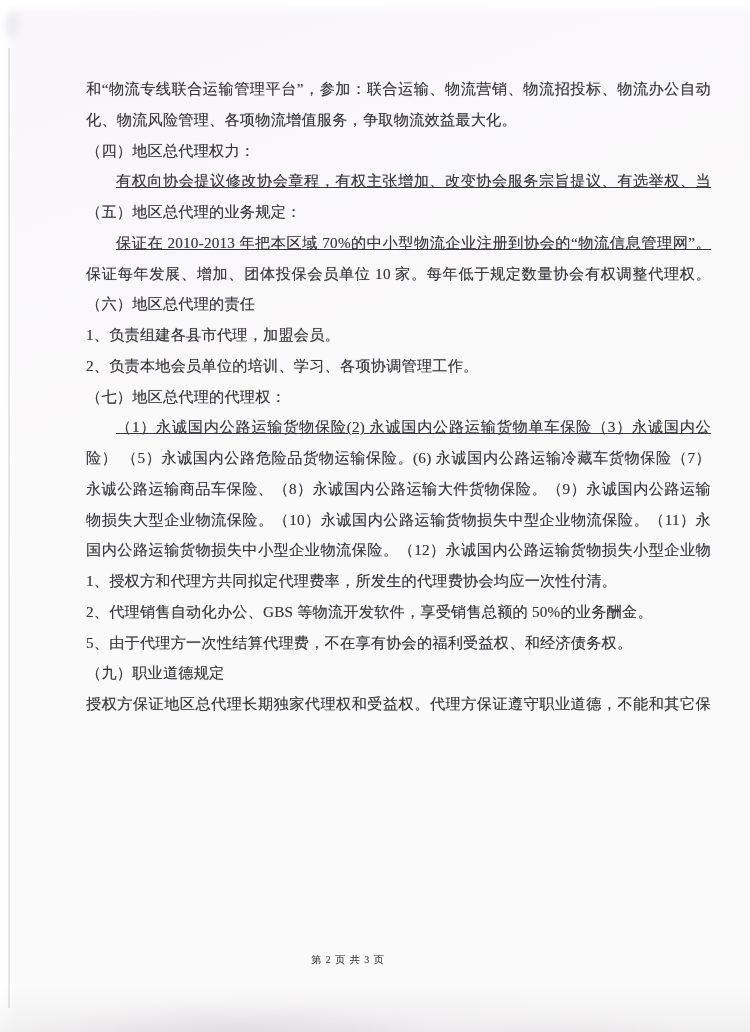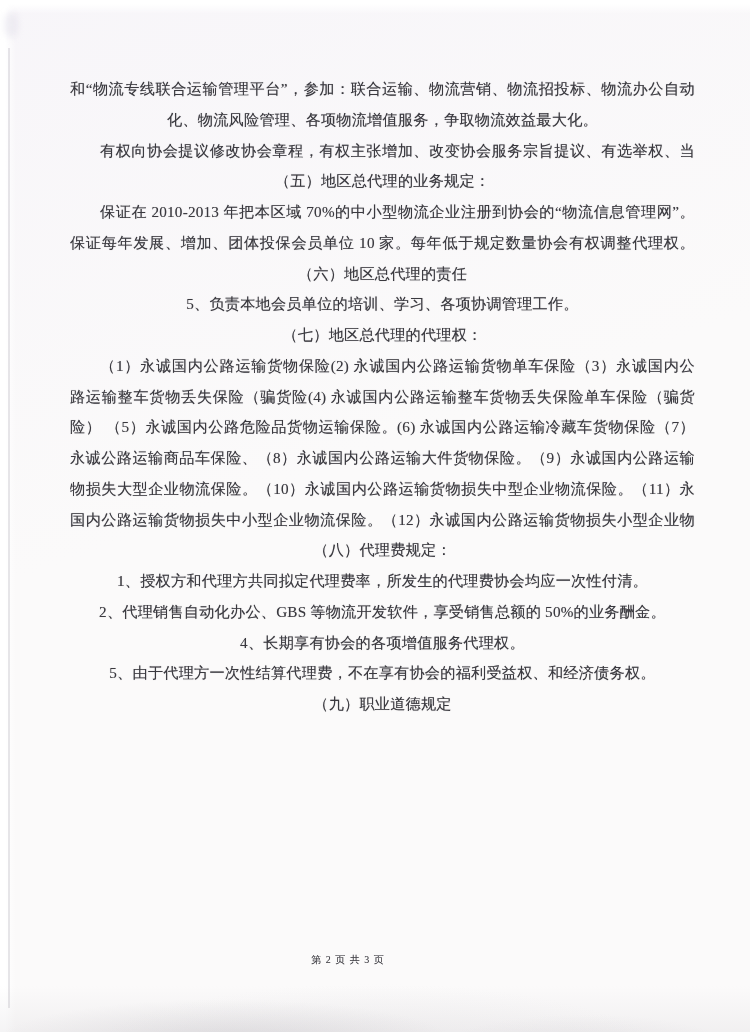--- a/index.html
+++ b/index.html
@@ -38,35 +38,35 @@
     top: 12px;
     width: 14px;
     height: 26px;
     background: rgba(216,212,226,0.35);
     filter: blur(3px);
     border-radius: 50%;
   }
   .doc {
     position: absolute;
     top: 74px;
-    left: 70px;
+    left: 86px;
     width: 625px;
   }
   .line {
     height: 30.75px;
     line-height: 30.75px;
     font-size: 15.2px;
     letter-spacing: 0.2px;
     color: #3a393f;
     text-shadow: 0 0 0.7px rgba(58,57,63,0.5);
     white-space: nowrap;
-    text-align: center;
   }
   .line.indent {
     padding-left: 30px;
+    text-decoration: underline;
   }
   .line.fill {
     white-space: normal;
     text-align: justify;
     text-align-last: justify;
     overflow: hidden;
   }
   .footer {
     position: absolute;
     top: 948px;
@@ -87,37 +87,37 @@
 </head>
 <body>
 
 <div class="page">
   <div class="edge-line"></div>
   <div class="smudge-top"></div>
 
   <div class="doc">
       <div class="line fill">和“物流专线联合运输管理平台”，参加：联合运输、物流营销、物流招投标、物流办公自动</div>
       <div class="line">化、物流风险管理、各项物流增值服务，争取物流效益最大化。</div>
+      <div class="line">（四）地区总代理权力：</div>
       <div class="line indent fill">有权向协会提议修改协会章程，有权主张增加、改变协会服务宗旨提议、有选举权、当</div>
       <div class="line">（五）地区总代理的业务规定：</div>
       <div class="line indent fill">保证在 2010-2013 年把本区域 70%的中小型物流企业注册到协会的“物流信息管理网”。</div>
       <div class="line fill">保证每年发展、增加、团体投保会员单位 10 家。每年低于规定数量协会有权调整代理权。</div>
       <div class="line">（六）地区总代理的责任</div>
-      <div class="line">5、负责本地会员单位的培训、学习、各项协调管理工作。</div>
+      <div class="line">1、负责组建各县市代理，加盟会员。</div>
+      <div class="line">2、负责本地会员单位的培训、学习、各项协调管理工作。</div>
       <div class="line">（七）地区总代理的代理权：</div>
       <div class="line indent fill">（1）永诚国内公路运输货物保险(2) 永诚国内公路运输货物单车保险（3）永诚国内公</div>
-      <div class="line fill">路运输整车货物丢失保险（骗货险(4) 永诚国内公路运输整车货物丢失保险单车保险（骗货</div>
       <div class="line fill">险） （5）永诚国内公路危险品货物运输保险。(6) 永诚国内公路运输冷藏车货物保险（7）</div>
       <div class="line fill">永诚公路运输商品车保险、（8）永诚国内公路运输大件货物保险。（9）永诚国内公路运输货</div>
       <div class="line fill">物损失大型企业物流保险。（10）永诚国内公路运输货物损失中型企业物流保险。（11）永诚</div>
       <div class="line fill">国内公路运输货物损失中小型企业物流保险。（12）永诚国内公路运输货物损失小型企业物流</div>
-      <div class="line">（八）代理费规定：</div>
       <div class="line">1、授权方和代理方共同拟定代理费率，所发生的代理费协会均应一次性付清。</div>
       <div class="line">2、代理销售自动化办公、GBS 等物流开发软件，享受销售总额的 50%的业务酬金。</div>
-      <div class="line">4、长期享有协会的各项增值服务代理权。</div>
       <div class="line">5、由于代理方一次性结算代理费，不在享有协会的福利受益权、和经济债务权。</div>
       <div class="line">（九）职业道德规定</div>
+      <div class="line fill">授权方保证地区总代理长期独家代理权和受益权。代理方保证遵守职业道德，不能和其它保</div>
     </div>
 
   <div class="footer">
     <span>第 2 页 共 3 页</span>
   </div>
 </div>
 
 </body></html>

